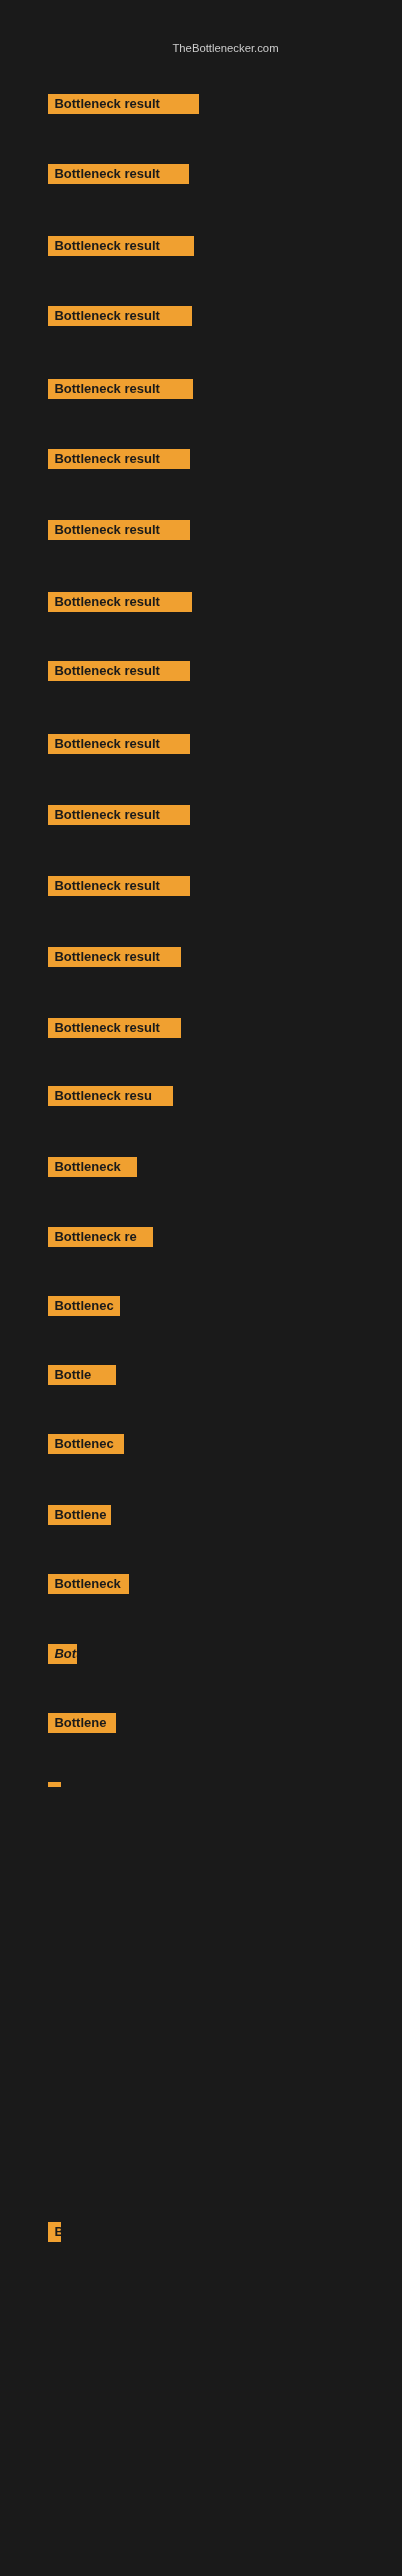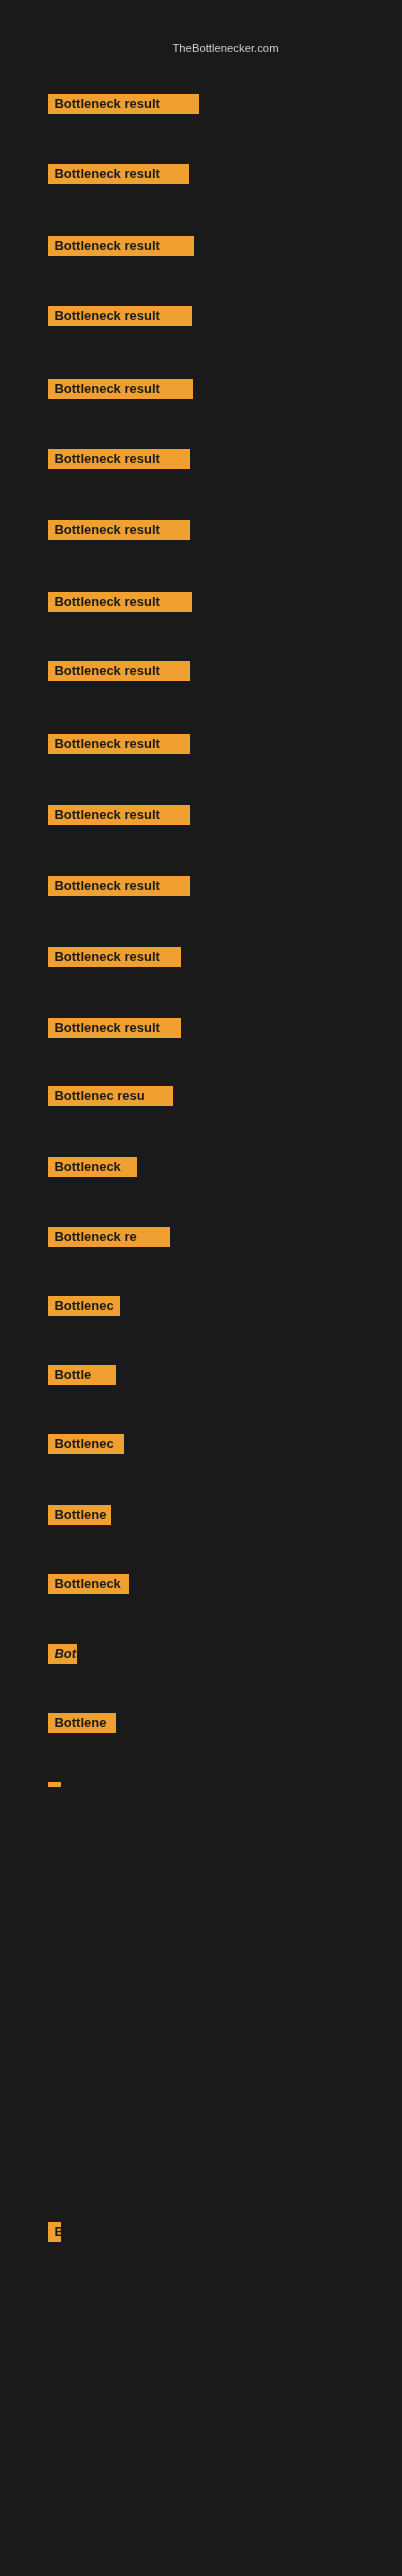--- a/index.html
+++ b/index.html
@@ -54,23 +54,23 @@
 <div class="bottleneck-item" style="top: 331px;"><span class="bottleneck-label" style="width: 145px;">Bottleneck result</span></div>
 <div class="bottleneck-item" style="top: 401px;"><span class="bottleneck-label" style="width: 142px;">Bottleneck result</span></div>
 <div class="bottleneck-item" style="top: 472px;"><span class="bottleneck-label" style="width: 142px;">Bottleneck result</span></div>
 <div class="bottleneck-item" style="top: 544px;"><span class="bottleneck-label" style="width: 144px;">Bottleneck result</span></div>
 <div class="bottleneck-item" style="top: 613px;"><span class="bottleneck-label" style="width: 142px;">Bottleneck result</span></div>
 <div class="bottleneck-item" style="top: 686px;"><span class="bottleneck-label" style="width: 142px;">Bottleneck result</span></div>
 <div class="bottleneck-item" style="top: 757px;"><span class="bottleneck-label" style="width: 142px;">Bottleneck result</span></div>
 <div class="bottleneck-item" style="top: 828px;"><span class="bottleneck-label" style="width: 142px;">Bottleneck result</span></div>
 <div class="bottleneck-item" style="top: 899px;"><span class="bottleneck-label" style="width: 133px;">Bottleneck result</span></div>
 <div class="bottleneck-item" style="top: 970px;"><span class="bottleneck-label" style="width: 133px;">Bottleneck result</span></div>
-<div class="bottleneck-item" style="top: 1038px;"><span class="bottleneck-label" style="width: 125px;">Bottlenec resu</span></div>
+<div class="bottleneck-item" style="top: 1038px;"><span class="bottleneck-label" style="width: 125px;">Bottleneck resu</span></div>
 <div class="bottleneck-item" style="top: 1109px;"><span class="bottleneck-label" style="width: 89px;">Bottleneck</span></div>
-<div class="bottleneck-item" style="top: 1179px;"><span class="bottleneck-label" style="width: 122px;">Bottleneck re</span></div>
+<div class="bottleneck-item" style="top: 1179px;"><span class="bottleneck-label" style="width: 105px;">Bottleneck re</span></div>
 <div class="bottleneck-item" style="top: 1248px;"><span class="bottleneck-label" style="width: 72px;">Bottlenec</span></div>
 <div class="bottleneck-item" style="top: 1317px;"><span class="bottleneck-label" style="width: 68px;">Bottle</span></div>
 <div class="bottleneck-item" style="top: 1386px;"><span class="bottleneck-label" style="width: 76px;">Bottlenec</span></div>
 <div class="bottleneck-item" style="top: 1457px;"><span class="bottleneck-label" style="width: 63px;">Bottlene</span></div>
 <div class="bottleneck-item" style="top: 1526px;"><span class="bottleneck-label" style="width: 81px;">Bottleneck</span></div>
 <div class="bottleneck-item" style="top: 1596px;"><span class="bottleneck-label" style="width: 29px; font-style: italic;">Bottl</span></div>
 <div class="bottleneck-item" style="top: 1665px;"><span class="bottleneck-label" style="width: 68px;">Bottlene</span></div>
 <div class="bottleneck-item" style="top: 1734px;"><span class="bottleneck-label" style="width: 11.3px;"></span></div>
 <div class="bottleneck-item" style="top: 2174px;"><span class="bottleneck-label" style="width: 11.3px;">B</span></div>
 

